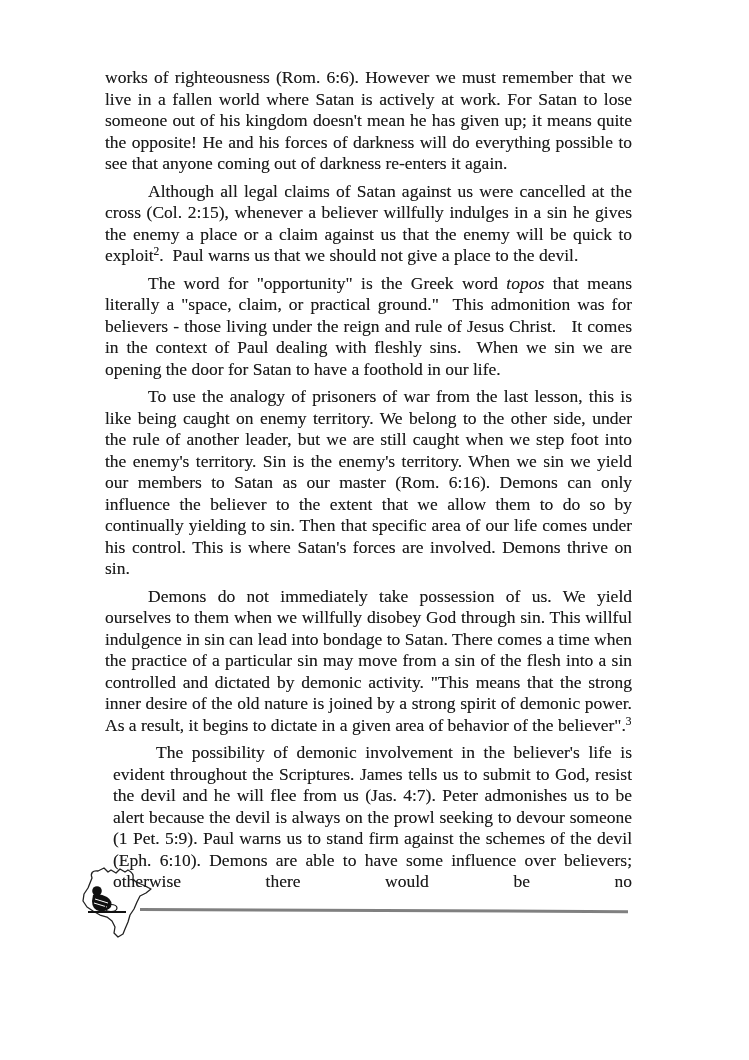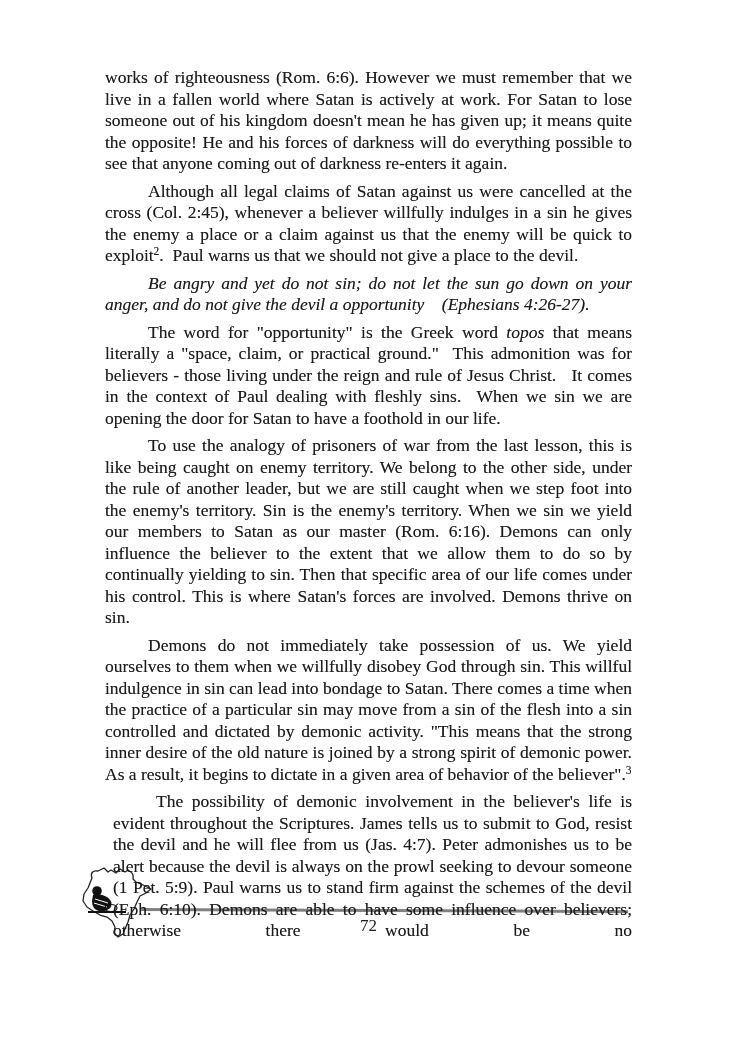--- a/index.html
+++ b/index.html
@@ -62,22 +62,21 @@
   }
   .logo svg { display: block; width: 100%; height: 100%; }
 </style>
 </head>
 <body>
 
 <div class="page">
 
   <div class="text-block">
       <p class="para"><span>works of righteousness (Rom. 6:6). However we must remember that we live in a fallen world where Satan is actively at work. For Satan to lose someone out of his kingdom doesn't mean he has given up; it means quite the opposite! He and his forces of darkness will do everything possible to see that anyone coming out of darkness re-enters it again.</span></p>
-      <p class="para indent"><span>Although all legal claims of Satan against us were cancelled at the cross (Col. 2:45), whenever a believer willfully indulges in a sin he gives the enemy a place or a claim against us that the enemy will be quick to exploit</span><sup class="fnref">2</sup><span>.&nbsp; Paul warns us that we should not give a place to the devil.</span></p>
-      <p class="para quote indent"><span>Be angry and yet do not sin; do not let the sun go down on your anger, and do not give the devil a opportunity&nbsp;&nbsp;&nbsp; (Ephesians 4:26-27).</span></p>
+      <p class="para indent"><span>Although all legal claims of Satan against us were cancelled at the cross (Col. 2:15), whenever a believer willfully indulges in a sin he gives the enemy a place or a claim against us that the enemy will be quick to exploit</span><sup class="fnref">2</sup><span>.&nbsp; Paul warns us that we should not give a place to the devil.</span></p>
       <p class="para indent"><span>The word for "opportunity" is the Greek word </span><em>topos</em><span> that means literally a "space, claim, or practical ground."&nbsp; This admonition was for believers - those living under the reign and rule of Jesus Christ.&nbsp;&nbsp; It comes in the context of Paul dealing with fleshly sins.&nbsp; When we sin we are opening the door for Satan to have a foothold in our life.</span></p>
       <p class="para indent"><span>To use the analogy of prisoners of war from the last lesson, this is like being caught on enemy territory. We belong to the other side, under the rule of another leader, but we are still caught when we step foot into the enemy's territory. Sin is the enemy's territory. When we sin we yield our members to Satan as our master (Rom. 6:16). Demons can only influence the believer to the extent that we allow them to do so by continually yielding to sin. Then that specific area of our life comes under his control. This is where Satan's forces are involved. Demons thrive on sin.</span></p>
       <p class="para indent"><span>Demons do not immediately take possession of us. We yield ourselves to them when we willfully disobey God through sin. This willful indulgence in sin can lead into bondage to Satan. There comes a time when the practice of a particular sin may move from a sin of the flesh into a sin controlled and dictated by demonic activity. "This means that the strong inner desire of the old nature is joined by a strong spirit of demonic power. As a result, it begins to dictate in a given area of behavior of the believer".</span><sup class="fnref">3</sup></p>
       <p class="para indent continues"><span>The possibility of demonic involvement in the believer's life is evident throughout the Scriptures. James tells us to submit to God, resist the devil and he will flee from us (Jas. 4:7). Peter admonishes us to be alert because the devil is always on the prowl seeking to devour someone (1 Pet. 5:9). Paul warns us to stand firm against the schemes of the devil (Eph. 6:10). Demons are able to have some influence over believers; otherwise there would be no</span></p>
     </div>
 
   <div class="logo">
     <svg viewBox="0 0 78 76" xmlns="http://www.w3.org/2000/svg">
 
       <path d="M 12,12 C 10,7 13,4 18,5 L 24,2 L 28,6 L 31,4 L 36,7 L 40,3 L 45,6 L 48,4
@@ -88,15 +87,14 @@
       <circle cx="17" cy="25" r="4.8" fill="#111111"></circle>
       <path d="M 13,29 Q 20,27 27,31 Q 33,35 31,41 Q 27,46 19,45 Q 12,43 12,35 Z" fill="#111111"></path>
       <path d="M 15,33 L 28,37 M 14,37 L 27,41" stroke="#ffffff" stroke-width="1"></path>
       <ellipse cx="31" cy="42" rx="6" ry="3.5" fill="none" stroke="#111111" stroke-width="1.2"></ellipse>
       <path d="M 8,46 L 46,46" stroke="#111111" stroke-width="2"></path>
     </svg>
   </div>
 
   <div class="footer-divider"></div>
 
-  <div class="page-number">72</div>
 
 </div>
 
 </body></html>

